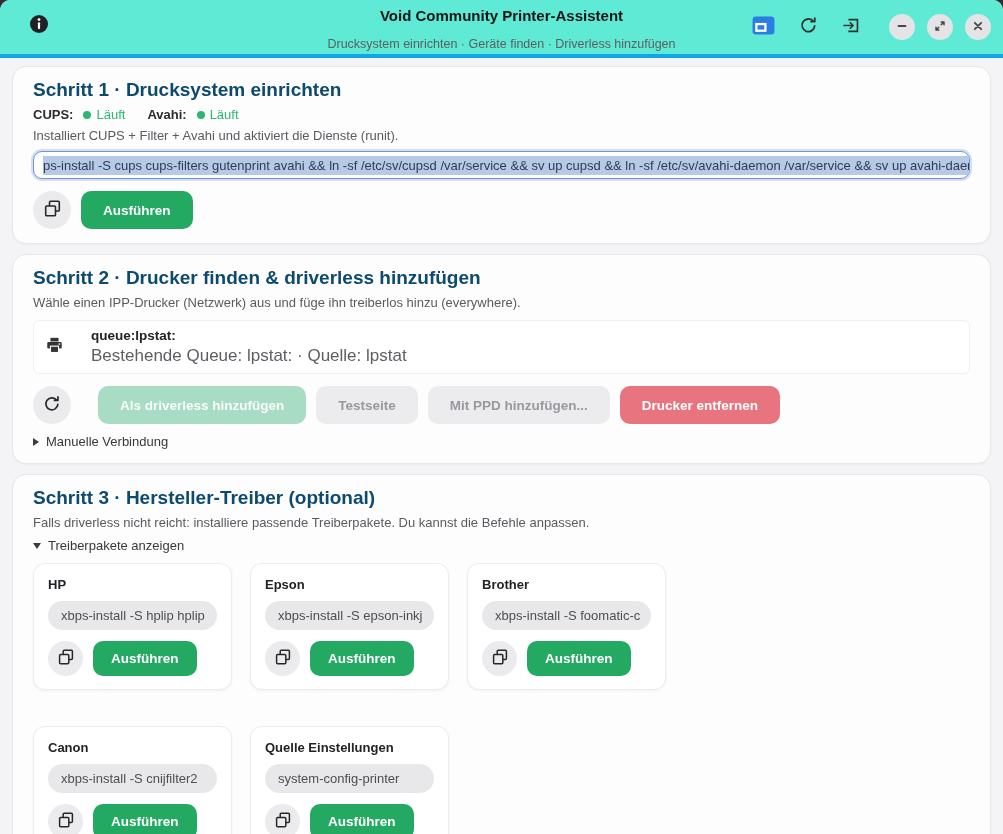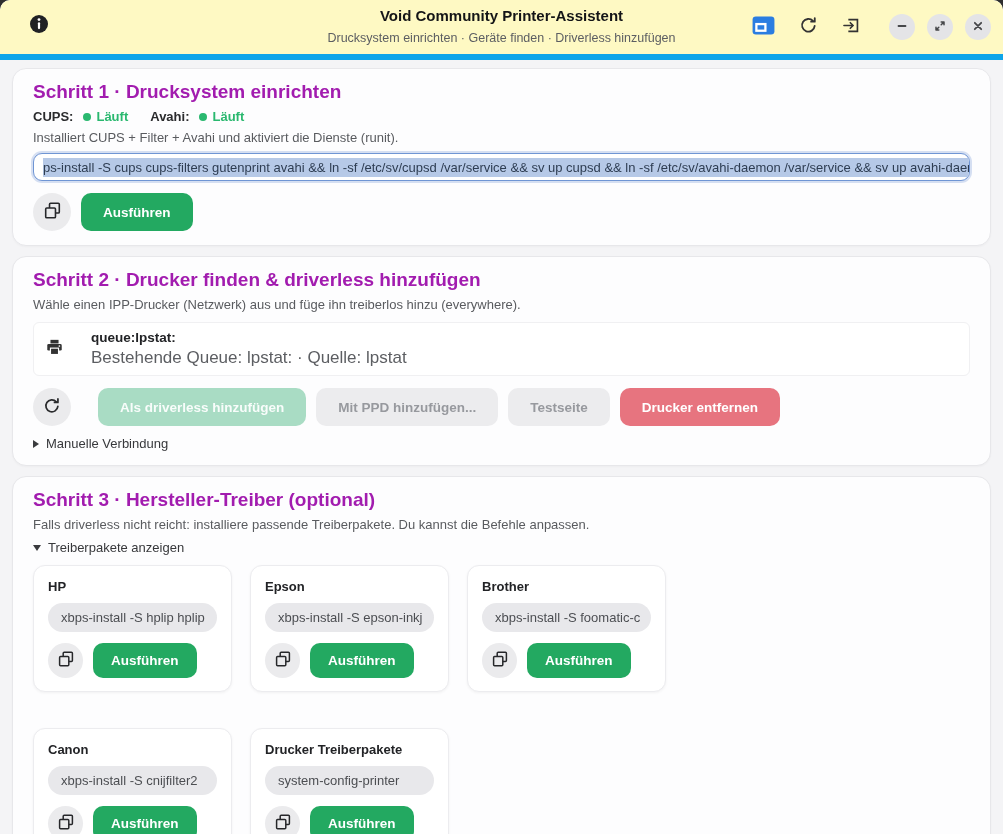--- a/index.html
+++ b/index.html
@@ -6,56 +6,56 @@
   body {
     margin:0; width:1003px; height:834px; overflow:hidden;
     font-family:"Liberation Sans","DejaVu Sans",sans-serif;
     color:#1b1c1e; background:#f4f4f6;
     border-radius:10px 10px 0 0;
   }
   .window { width:100%; height:100%; display:flex; flex-direction:column; }
 
   
   .header {
-    position:relative; height:54px; flex:0 0 54px; background:#fef9c3;
-    border-bottom:6px solid #0ea5e9; border-radius:10px 10px 0 0;
+    position:relative; height:54px; flex:0 0 54px; background:#5eead4;
+    border-bottom:4px solid #0ea5e9; border-radius:10px 10px 0 0;
   }
   .header .info-btn {
     position:absolute; left:26px; top:11px; width:26px; height:26px;
     border:none; background:transparent; padding:3px; cursor:pointer;
   }
   .header-center {
     position:absolute; left:0; right:0; top:7px; text-align:center; pointer-events:none;
   }
   .header-title { font-size:15px; font-weight:700; color:#141517; }
-  .header-subtitle { font-size:12.5px; color:#5c5e62; margin-top:7px; }
+  .header-subtitle { font-size:12.5px; color:#5c5e62; margin-top:13px; }
   .header-right {
     position:absolute; right:12px; top:0; height:54px;
     display:flex; align-items:center; gap:20px;
   }
   .icon-btn { border:none; background:transparent; padding:2px; cursor:pointer; display:flex; align-items:center; }
   .win-btns { display:flex; gap:12px; margin-left:6px; }
   .win-btn {
     width:26px; height:26px; border-radius:50%; border:none; background:#e4e4e7;
     display:flex; align-items:center; justify-content:center; cursor:pointer;
   }
 
   
   .main { flex:1; padding:8px 12px 6px; display:flex; flex-direction:column; gap:10px; }
   .card-section {
     background:#fdfdfe; border:1px solid #e7e7ea; border-radius:14px;
     padding:12px 20px 14px; box-shadow:0 1px 2px rgba(0,0,0,.03);
   }
-  h2 { margin:0 0 6px; font-size:19px; font-weight:700; color:#a21caf; }
+  h2 { margin:0 0 6px; font-size:19px; font-weight:700; color:#0c4a6e; }
   .desc { font-size:13px; color:#595b5f; margin:0 0 8px; }
 
   
   .status-row { display:flex; align-items:center; gap:10px; margin:0 0 6px; font-size:13px; }
   .status-label { font-weight:700; color:#2a2b2d; }
-  .status-value { font-weight:700; display:flex; align-items:center; gap:5px; margin-right:12px; }
+  .status-value { font-weight:400; display:flex; align-items:center; gap:5px; margin-right:12px; }
   .dot { width:8px; height:8px; border-radius:50%; display:inline-block; }
   .command-input {
     box-sizing:border-box; width:100%; height:28px; margin:2px 0 12px;
     border:1px solid #6f95d4; border-radius:9px; background:#fff;
     box-shadow:0 0 0 2px rgba(111,149,212,.28);
     display:flex; align-items:center; padding:0 9px;
     font-size:13px; white-space:nowrap; overflow:hidden; cursor:text;
   }
   .command-input .sel { background:#b6c9e7; color:#2e3d52; padding:2px 0; white-space:pre; }
   .btn-row { display:flex; align-items:center; gap:10px; }
@@ -222,22 +222,22 @@
       <div class="btn-row">
         <button class="circle-btn">
           <span>
             <svg width="18" height="18" viewBox="0 0 24 24" fill="none" stroke="#2a2b2d" stroke-width="2.3" stroke-linecap="round">
                 <path d="M19.8 12.5a8 8 0 1 1-2.1-6.2"></path>
                 <path d="M19.9 2.6v4.6h-4.6" stroke-linejoin="round"></path>
               </svg>
           </span>
         </button>
         <button class="btn btn-green-disabled" disabled="">Als driverless hinzufügen</button>
+        <button class="btn btn-gray-disabled" disabled="">Testseite</button>
         <button class="btn btn-gray-disabled" disabled="">Mit PPD hinzufügen...</button>
-        <button class="btn btn-gray-disabled" disabled="">Testseite</button>
         <button class="btn btn-danger">Drucker entfernen</button>
       </div>
 
       <div class="details-row">
         <span class="tri-right"></span>
         <span>Manuelle Verbindung</span>
       </div>
     </section>
 
     <section class="card-section">
@@ -310,21 +310,21 @@
               <span><svg width="16" height="16" viewBox="0 0 16 16">
                     <rect x="5.2" y="1.2" width="9.2" height="9.2" rx="1" fill="none" stroke="#26272a" stroke-width="1.5"></rect>
                     <rect x="1.6" y="5.6" width="9.2" height="9.2" rx="1" fill="#ebebed" stroke="#26272a" stroke-width="1.5"></rect>
                   </svg></span>
             </button>
             <button class="btn btn-green">Ausführen</button>
           </div>
         </div>
 
         <div class="driver-card">
-          <h3>Drucker Treiberpakete</h3>
+          <h3>Quelle Einstellungen</h3>
           <div class="pill-input">
             <span>system-config-printer</span>
           </div>
           <div class="btn-row">
             <button class="circle-btn">
               <span><svg width="16" height="16" viewBox="0 0 16 16">
                     <rect x="5.2" y="1.2" width="9.2" height="9.2" rx="1" fill="none" stroke="#26272a" stroke-width="1.5"></rect>
                     <rect x="1.6" y="5.6" width="9.2" height="9.2" rx="1" fill="#ebebed" stroke="#26272a" stroke-width="1.5"></rect>
                   </svg></span>
             </button>

